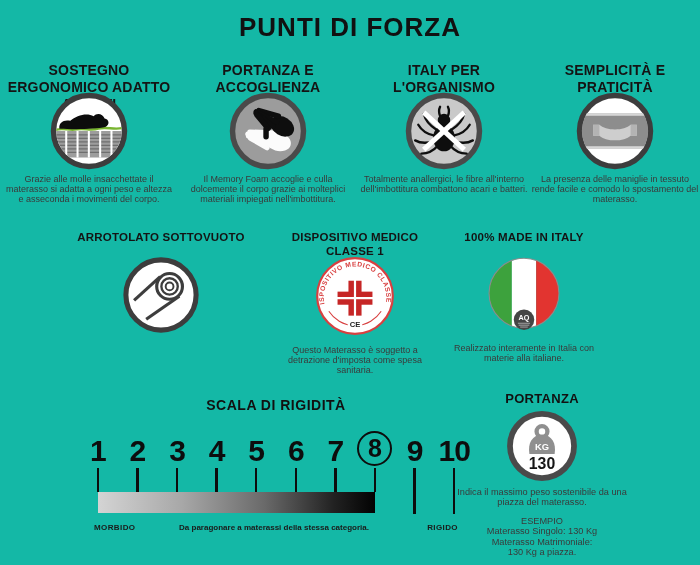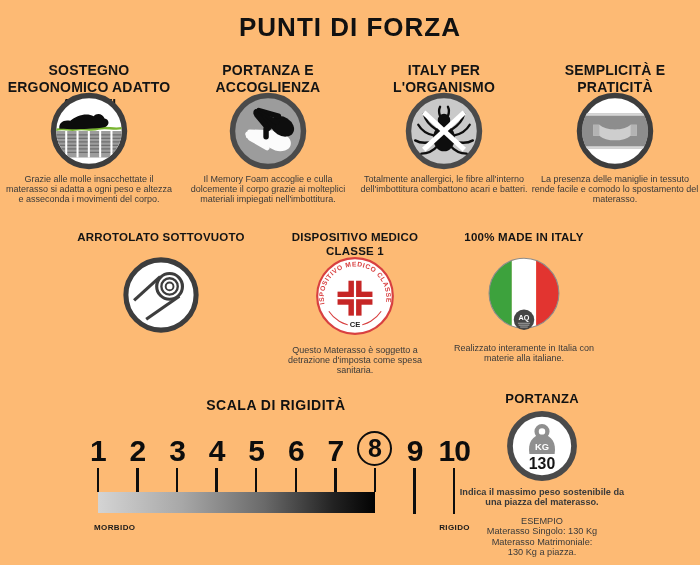--- a/index.html
+++ b/index.html
@@ -1,18 +1,18 @@
 <!DOCTYPE html>
 <html><head>
 <meta charset="utf-8">
 <style>
   * { margin:0; padding:0; box-sizing:border-box; }
   html,body { background:#ffffff; }
   body { width:700px; height:565px; font-family:"Liberation Sans", sans-serif; color:#222; }
-  .canvas { position:relative; width:700px; height:565px; background:#fdba74; overflow:hidden; }
+  .canvas { position:relative; width:700px; height:565px; background:#14b8a6; overflow:hidden; }
 
   .page-title { position:absolute; top:12px; left:0; width:100%; text-align:center;
     font-size:26px; font-weight:800; letter-spacing:1px; color:#111; }
 
   .card { position:absolute; text-align:center; }
   .card h2 { font-size:14px; font-weight:800; line-height:1.22; letter-spacing:.2px; color:#141414; }
   .card p { font-size:9px; line-height:9.9px; color:#3a3a3a; }
 
   .r1 { top:62px; width:174px; }
   .r1 h2 { height:30px; }
@@ -41,27 +41,27 @@
   .ticks { display:flex; }
   .ticks .cell { width:39.6px; display:flex; justify-content:center; }
   .tick { width:2.5px; height:24px; background:#0d0d0d; }
   .tick.tall { height:46px; }
   .bar { position:absolute; top:24px; left:20px; width:277px; height:21px;
     background:linear-gradient(to right,#d4d4d4 0%,#a8a8a8 30%,#6a6a6a 60%,#222 85%,#020202 100%); }
   .bar-labels { position:relative; height:14px; margin-top:8px; font-weight:700; color:#1a1a1a; }
   .lab { position:absolute; font-size:8px; letter-spacing:.4px; }
   .lab-left { left:16px; }
   .lab-caption { left:92px; width:208px; text-align:center; letter-spacing:0; }
-  .lab-right { right:4px; }
+  .lab-right { right:16px; }
 
   .portanza { position:absolute; left:452px; top:391px; width:180px; text-align:center; }
   .portanza h2 { font-size:13px; font-weight:800; letter-spacing:.3px; color:#111; }
   .portanza .iconwrap { margin-top:4px; height:72px; }
   .portanza svg { width:72px; height:72px; }
-  .portanza p { margin-top:5px; font-size:9.2px; line-height:10px; color:#3a3a3a;font-weight:bold; }
+  .portanza p { margin-top:5px; font-size:9.2px; line-height:10px; color:#3a3a3a; }
   .esempio { margin-top:9px; font-size:9.2px; line-height:10.3px; color:#3a3a3a; }
 </style>
 </head>
 <body>
 
 <div class="canvas">
 
   <h1 class="page-title">PUNTI DI FORZA</h1>
 
   <div class="card r1 c1">
@@ -301,20 +301,21 @@
             <div class="tick tall"></div>
           </div>
         <div class="cell">
             <div class="tick tall"></div>
           </div>
       </div>
       <div class="bar"></div>
     </div>
     <div class="bar-labels">
       <span class="lab lab-left">MORBIDO</span>
+      <span class="lab lab-caption">Da paragonare a materassi della stessa categoria.</span>
       <span class="lab lab-right">RIGIDO</span>
     </div>
   </div>
 
   <div class="portanza">
     <h2>PORTANZA</h2>
     <div class="iconwrap">
       <svg viewBox="0 0 100 100">
         <circle cx="50" cy="50" r="44.5" fill="#fff" stroke="#4a4a4a" stroke-width="8"></circle>
         <circle cx="50" cy="30" r="7.5" fill="none" stroke="#8f8f8f" stroke-width="6"></circle>

